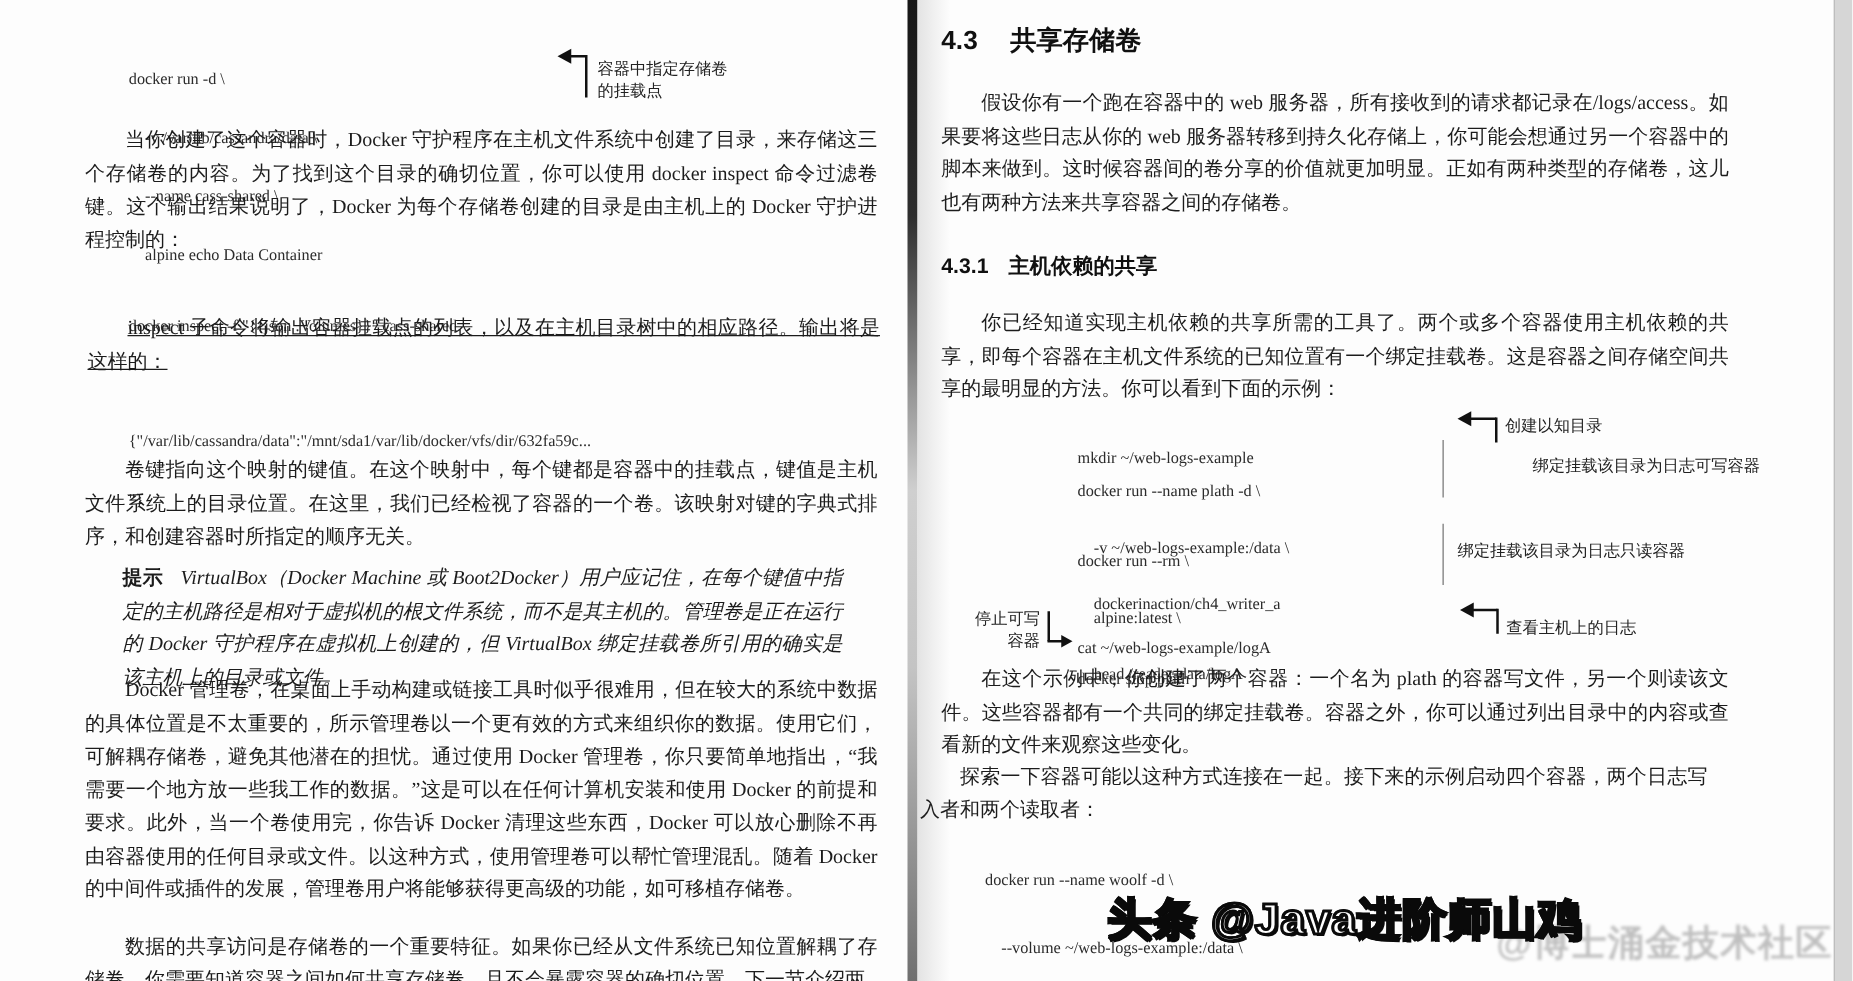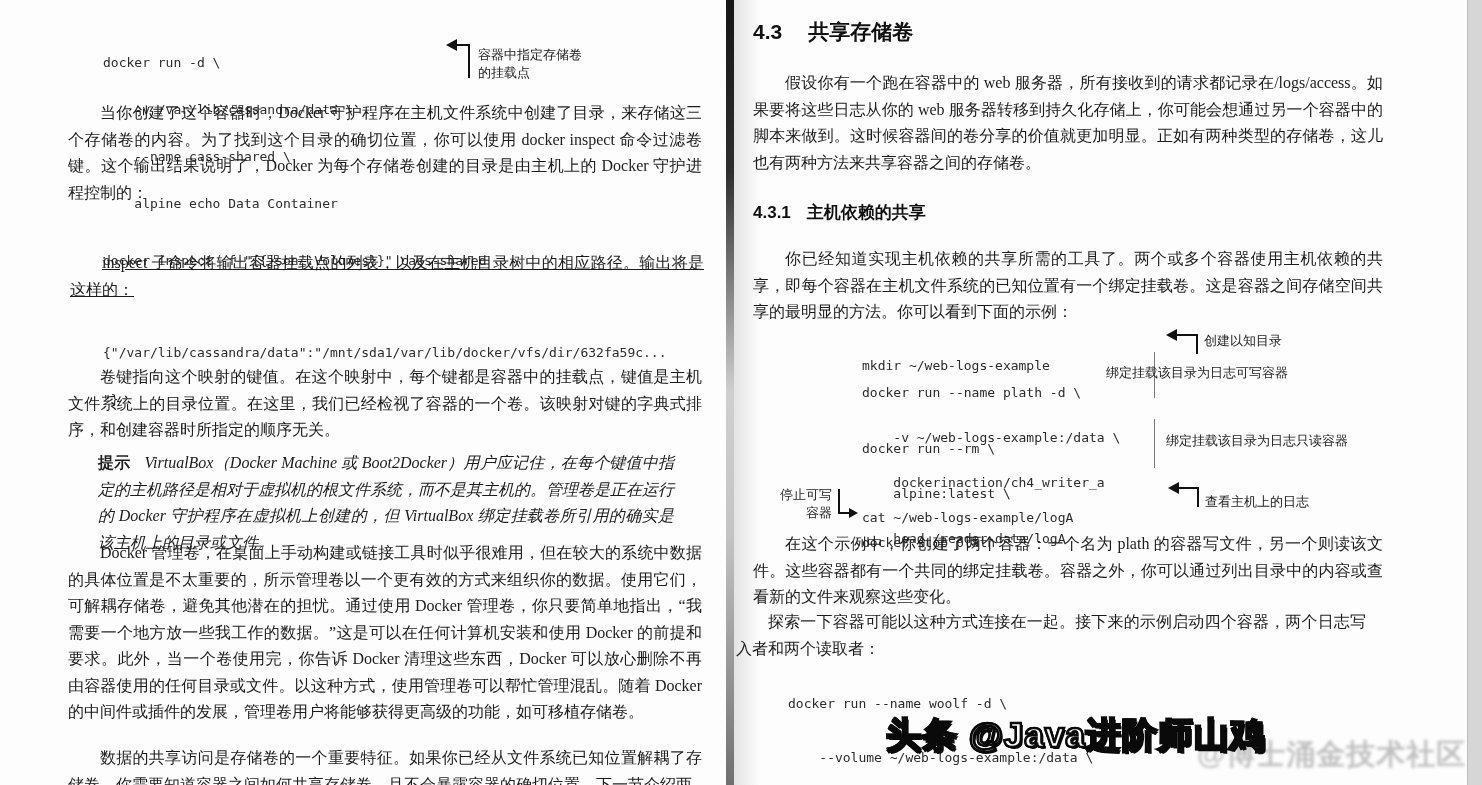--- a/index.html
+++ b/index.html
@@ -2,21 +2,21 @@
 <html><head>
 <meta charset="utf-8">
 <style>
   html,body{margin:0;padding:0;background:#ffffff;}
   #page{position:relative;width:1482px;height:785px;background:#fdfdfd;overflow:hidden;
         font-family:"Liberation Serif","DejaVu Serif",serif;color:#1c1c1c;}
   .para{position:absolute;text-align:justify;font-size:16px;line-height:26.5px;text-indent:2em;color:#1c1c1c;}
   .noindent{text-indent:0;}
   .code{position:absolute;font-family:"DejaVu Sans Mono","Liberation Mono",monospace;
         font-size:13px;color:#2b2b2b;white-space:pre;}
-  .code div{height:17px;line-height:17px;}
+  .code div{height:17px;line-height:17px;font-family:Liberation Serif, serif;}
   .codeTight div{height:15px;line-height:15px;}
   .codeWide div{height:24px;line-height:24px;}
   .anno{position:absolute;font-size:13px;color:#222;line-height:18px;white-space:nowrap;}
   .hline{position:absolute;height:1.5px;background:#111;}
   .vline{position:absolute;width:1.5px;background:#111;}
   .vbar{position:absolute;width:1px;background:#777;}
   .tri-l{position:absolute;width:0;height:0;border-top:6px solid transparent;
          border-bottom:6px solid transparent;border-right:11px solid #111;}
   .tri-r{position:absolute;width:0;height:0;border-top:5px solid transparent;
          border-bottom:5px solid transparent;border-left:9px solid #111;}
@@ -105,21 +105,21 @@
     <span class="hline" style="left:1176px;top:334px;width:21px;"></span>
     <span class="vline" style="left:1196px;top:334px;height:20px;"></span>
     <div class="anno" style="left:1204px;top:332px;">创建以知目录</div>
 
     <div class="code codeTight" style="left:862px;top:355px;">
       <div>docker run --name plath -d \</div>
       <div>    -v ~/web-logs-example:/data \</div>
       <div>    dockerinaction/ch4_writer_a</div>
     </div>
     <span class="vbar" style="left:1154px;top:352px;height:46px;"></span>
-    <div class="anno" style="left:1106px;top:364px;">绑定挂载该目录为日志可写容器</div>
+    <div class="anno" style="left:1226px;top:364px;">绑定挂载该目录为日志可写容器</div>
 
     <div class="code codeTight" style="left:862px;top:411px;">
       <div>docker run --rm \</div>
       <div>    alpine:latest \</div>
       <div>    head /reader-data/logA</div>
     </div>
     <span class="vbar" style="left:1154px;top:419px;height:49px;"></span>
     <div class="anno" style="left:1166px;top:432px;">绑定挂载该目录为日志只读容器</div>
 
     <div class="code codeTight" style="left:862px;top:480px;">

